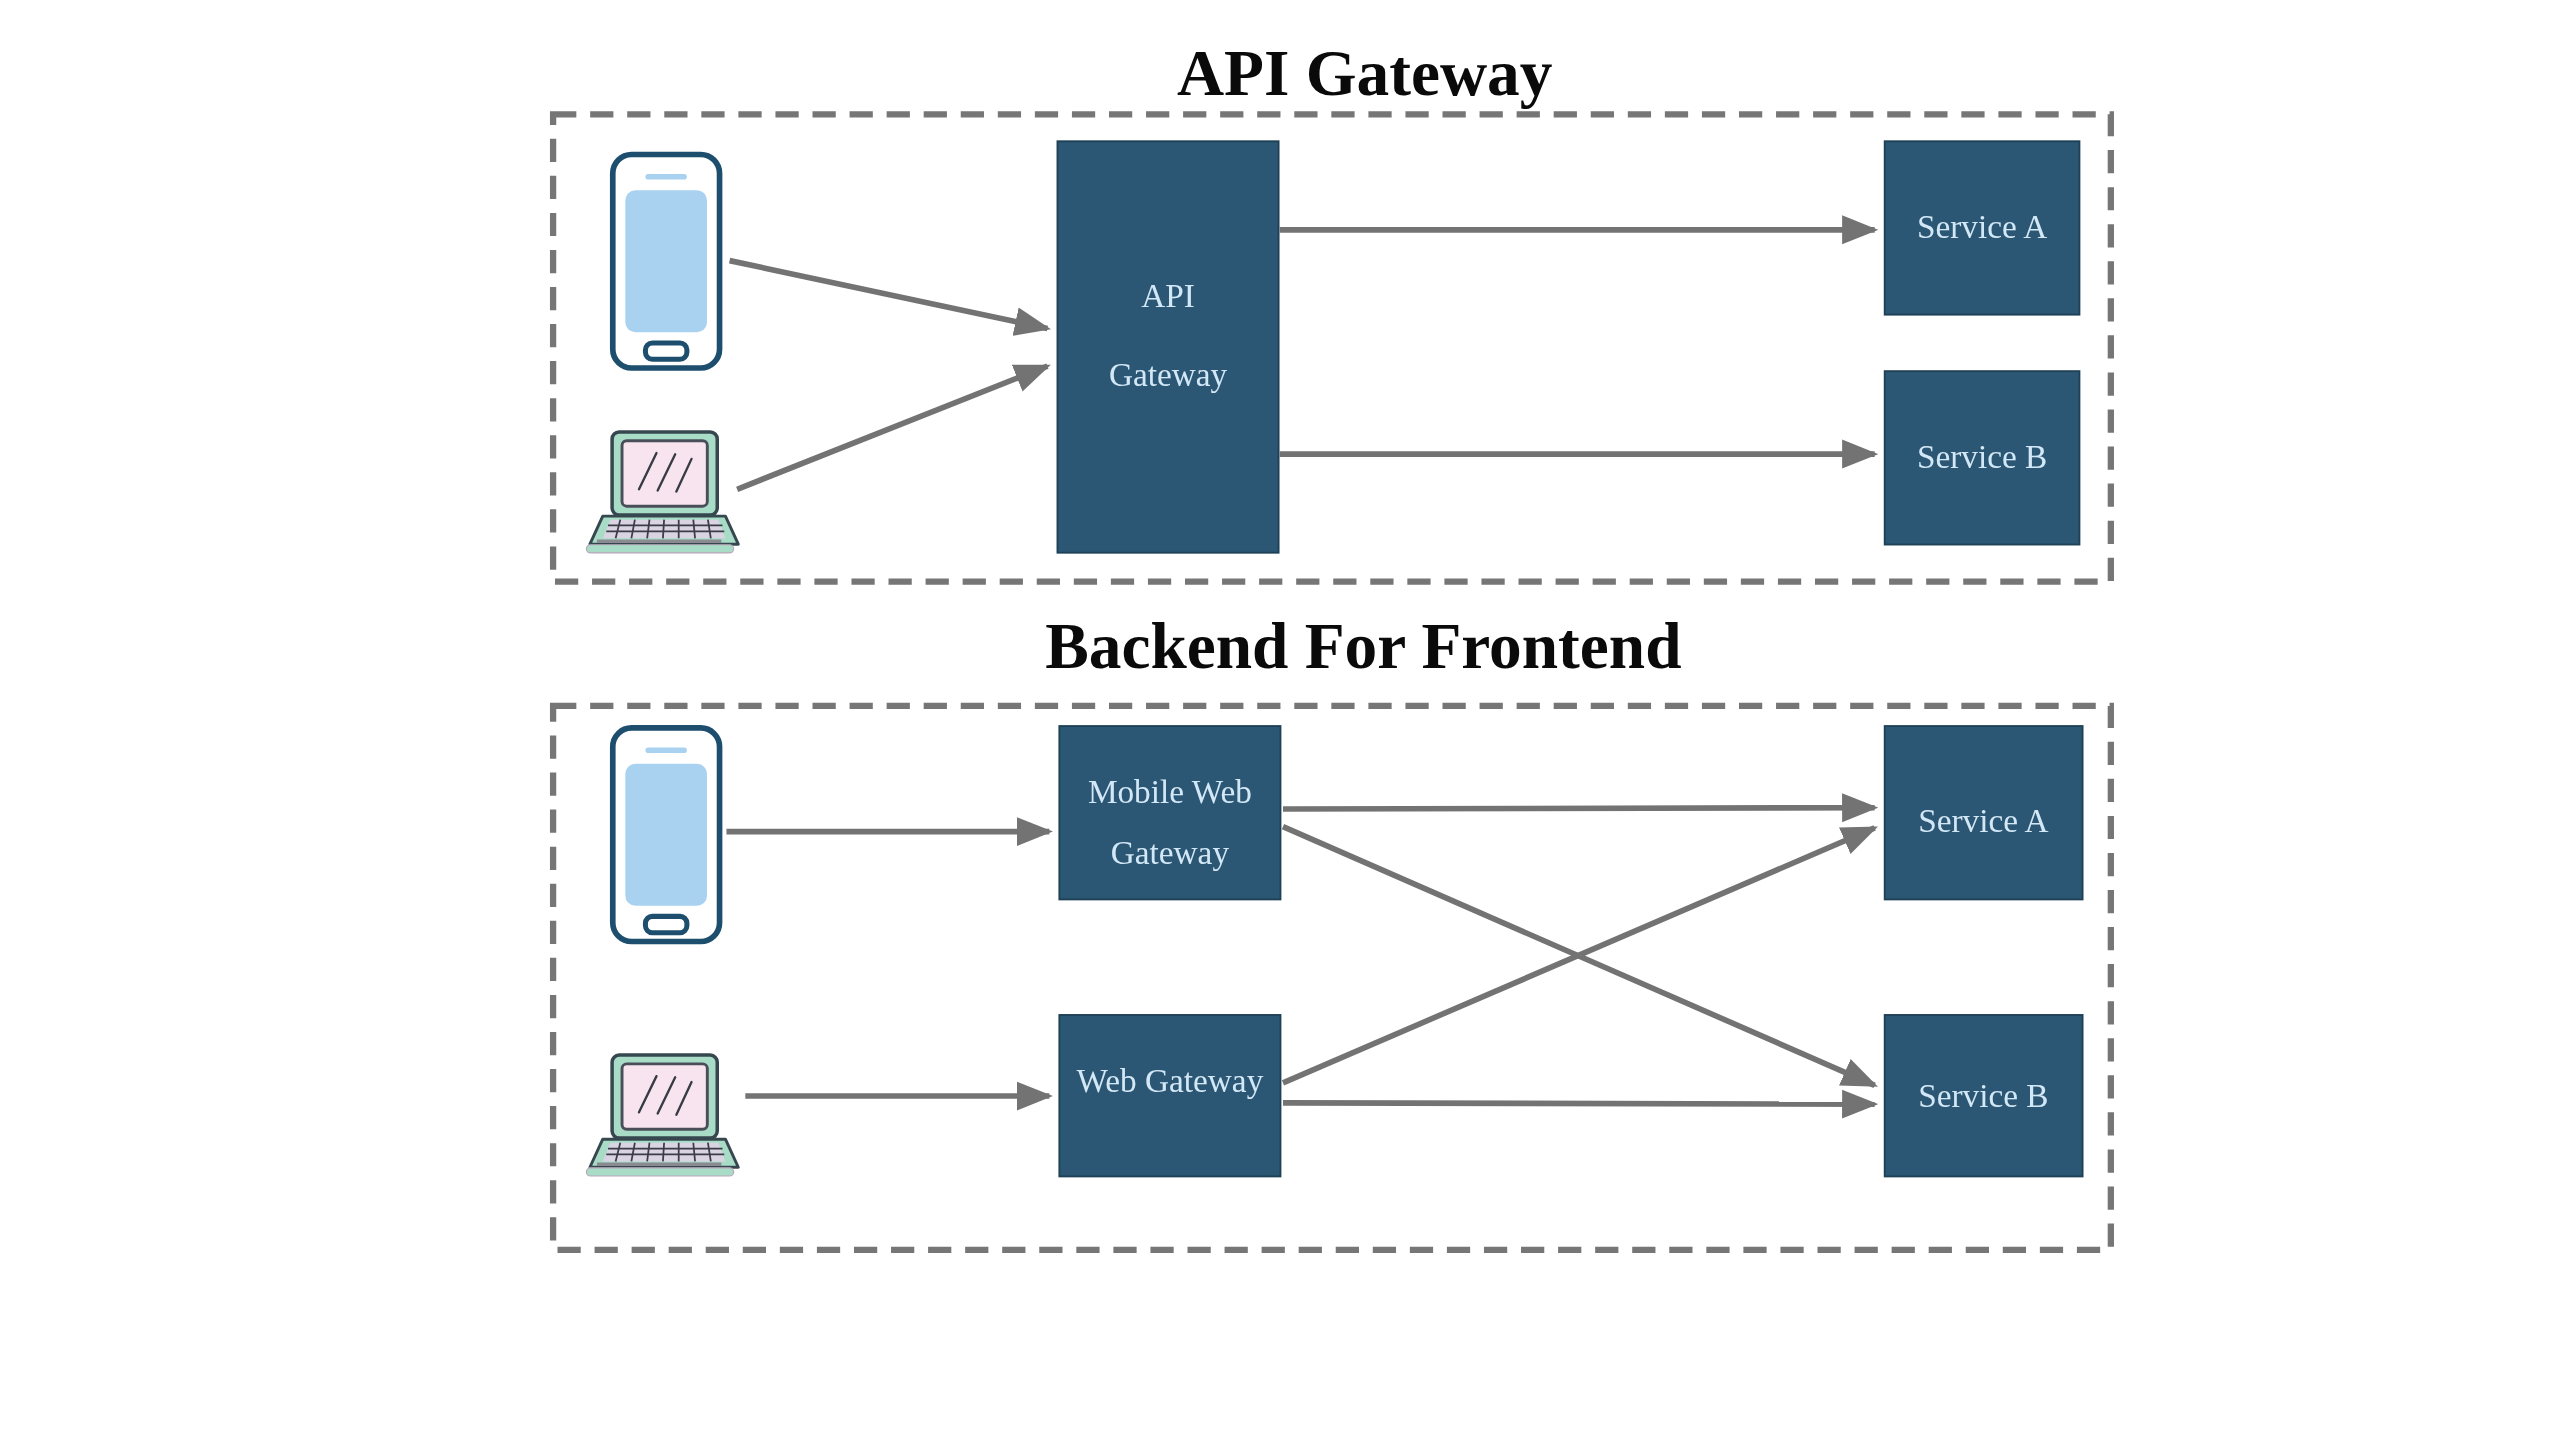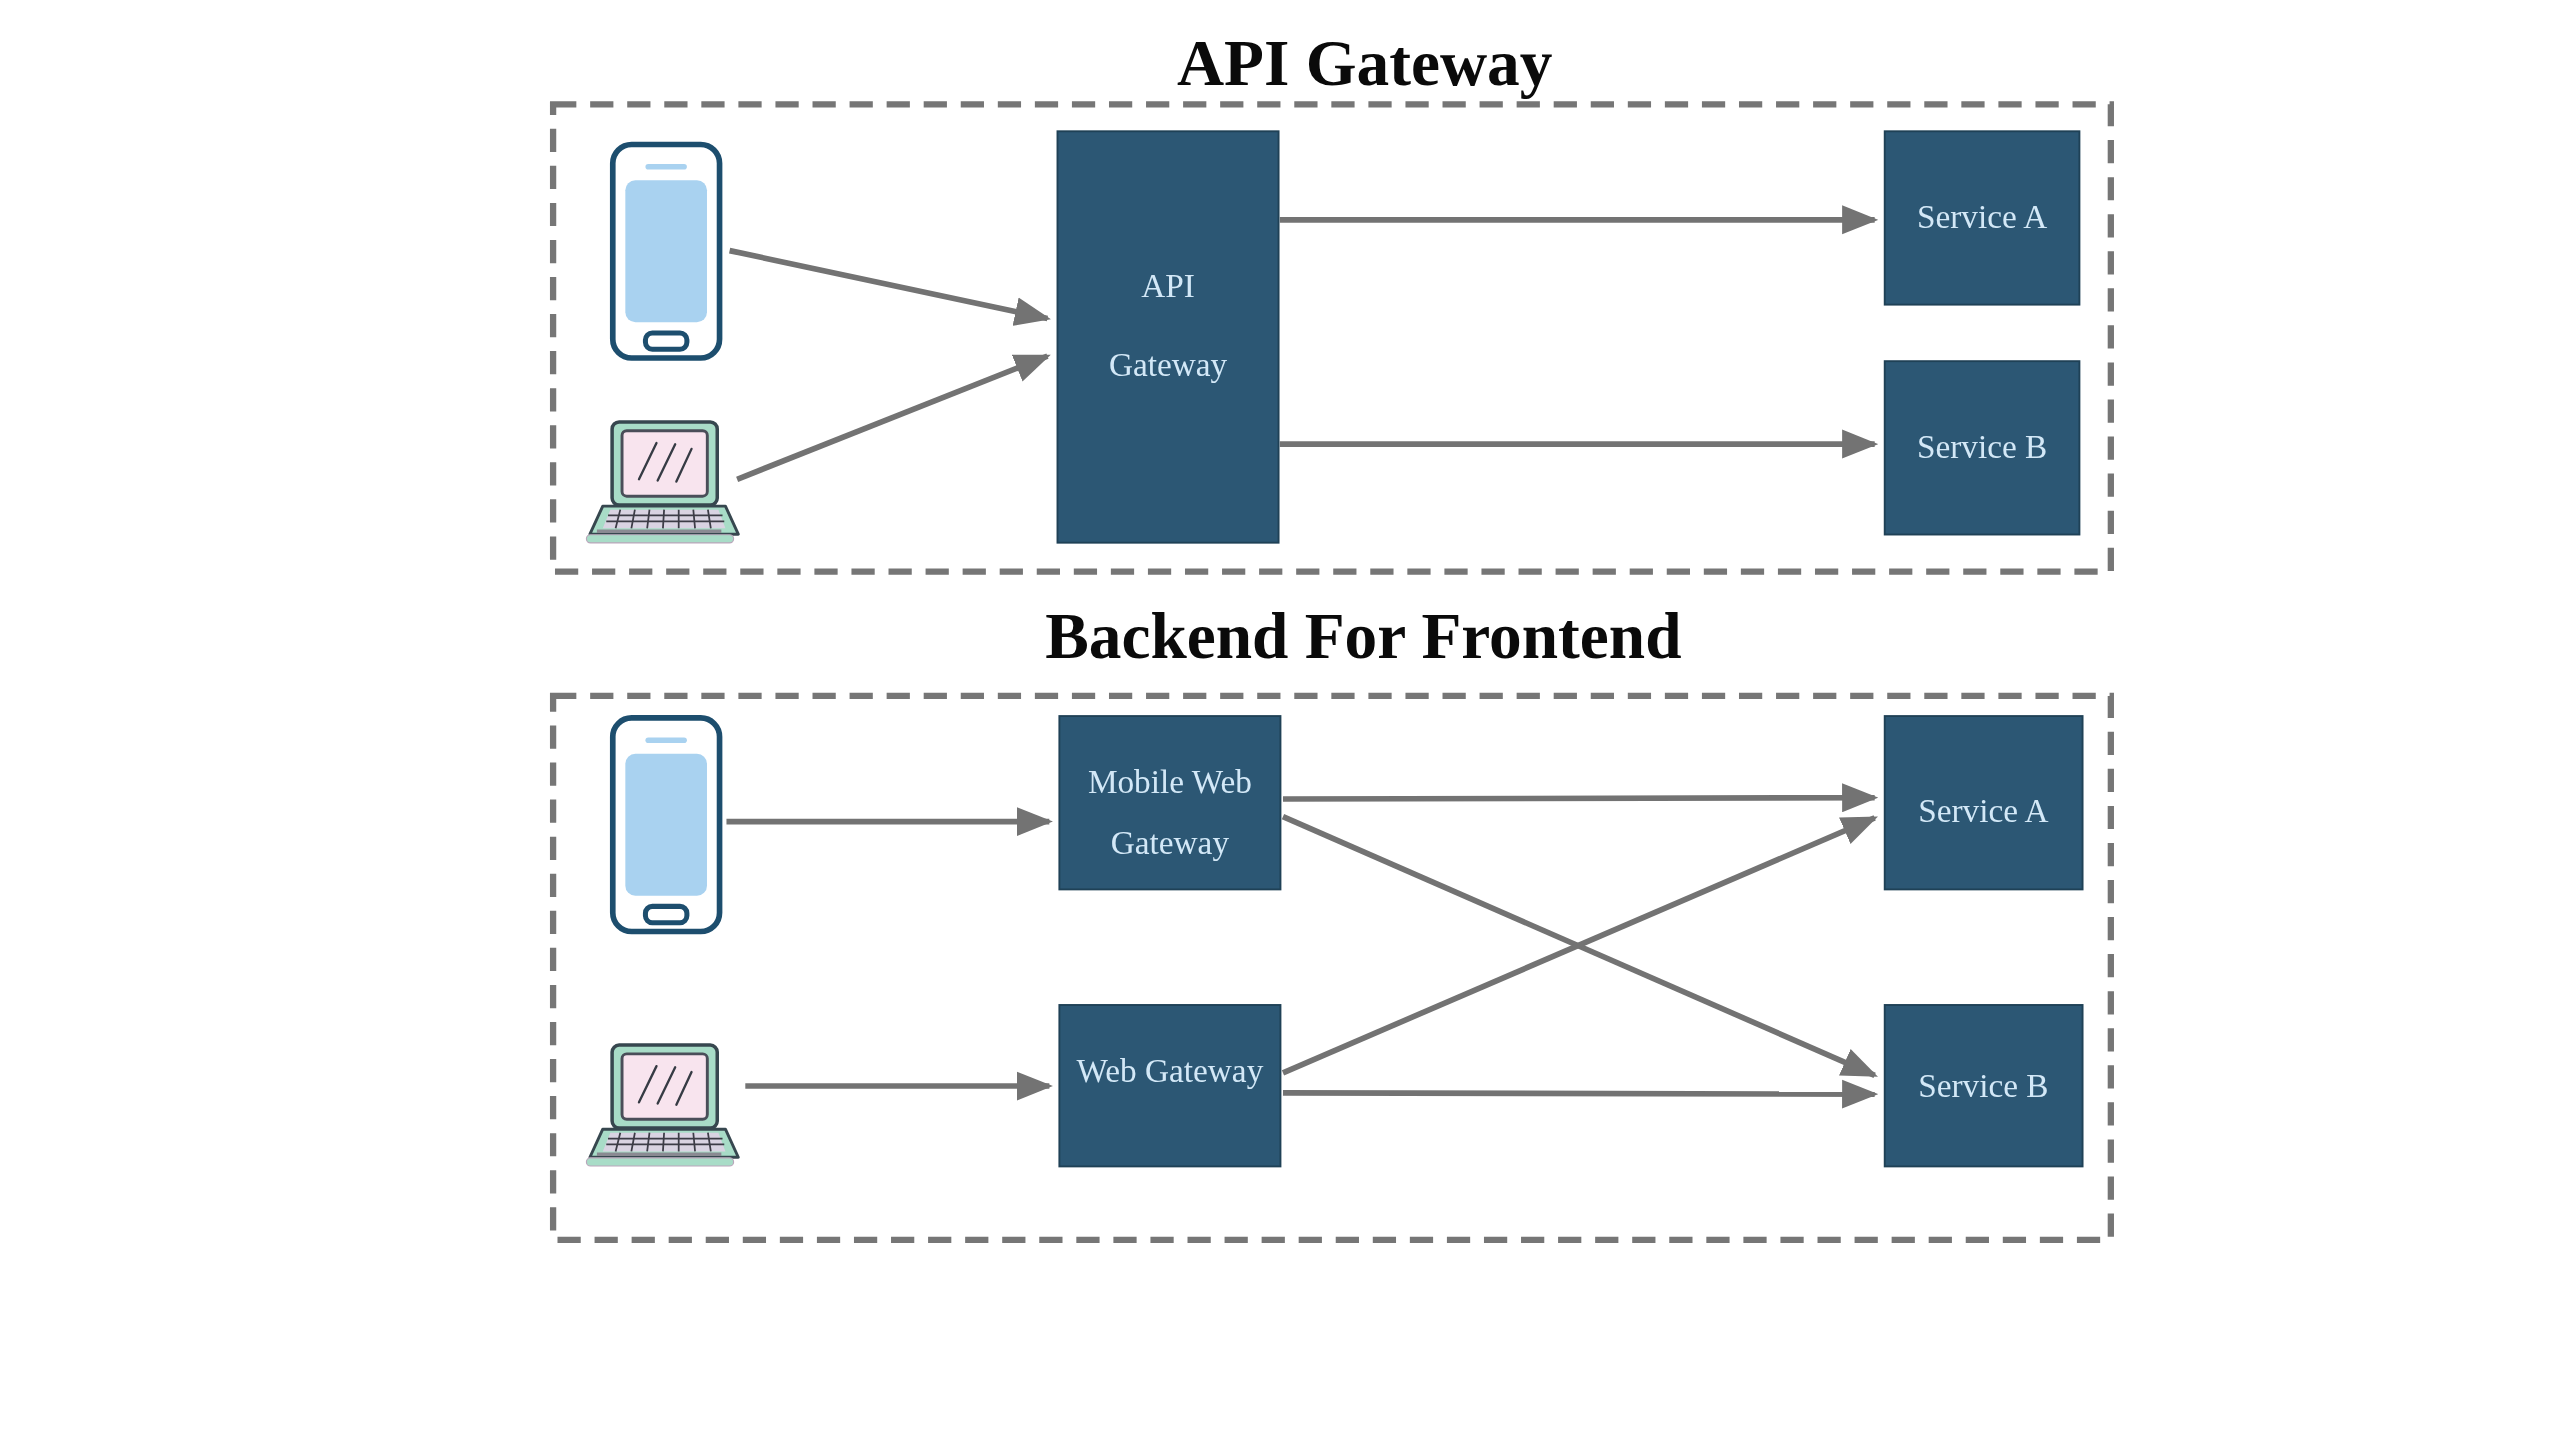--- a/index.html
+++ b/index.html
@@ -12,21 +12,21 @@
     --title:#0a0a0a;
     --phone-outline:#1d4e6e;
     --phone-screen:#a9d2f0;
     --laptop-shell:#a8dcc7;
     --laptop-shell-line:#37474f;
     --laptop-screen:#f8e4ee;
     --laptop-keys:#d9d3e2;
     --laptop-key-line:#3c3c46;
   }
   html,body{margin:0;padding:0;background:var(--bg);}
-  .stage{width:2412px;max-width:100%;margin:0 auto;border-radius:27px;}
+  .stage{width:2412px;max-width:100%;margin:10px auto;border-radius:27px;}
   svg{display:block;width:100%;height:auto;background:var(--bg);}
   .diagram-title{
     font-family:"Liberation Serif","DejaVu Serif",serif;
     font-weight:bold;font-size:104px;fill:var(--title);
     text-anchor:middle;
   }
   .node{fill:var(--node-fill);stroke:var(--node-border);stroke-width:3px;}
   .node-label{
     font-family:"Liberation Serif","DejaVu Serif",serif;
     font-size:53px;fill:var(--node-text);text-anchor:middle;

